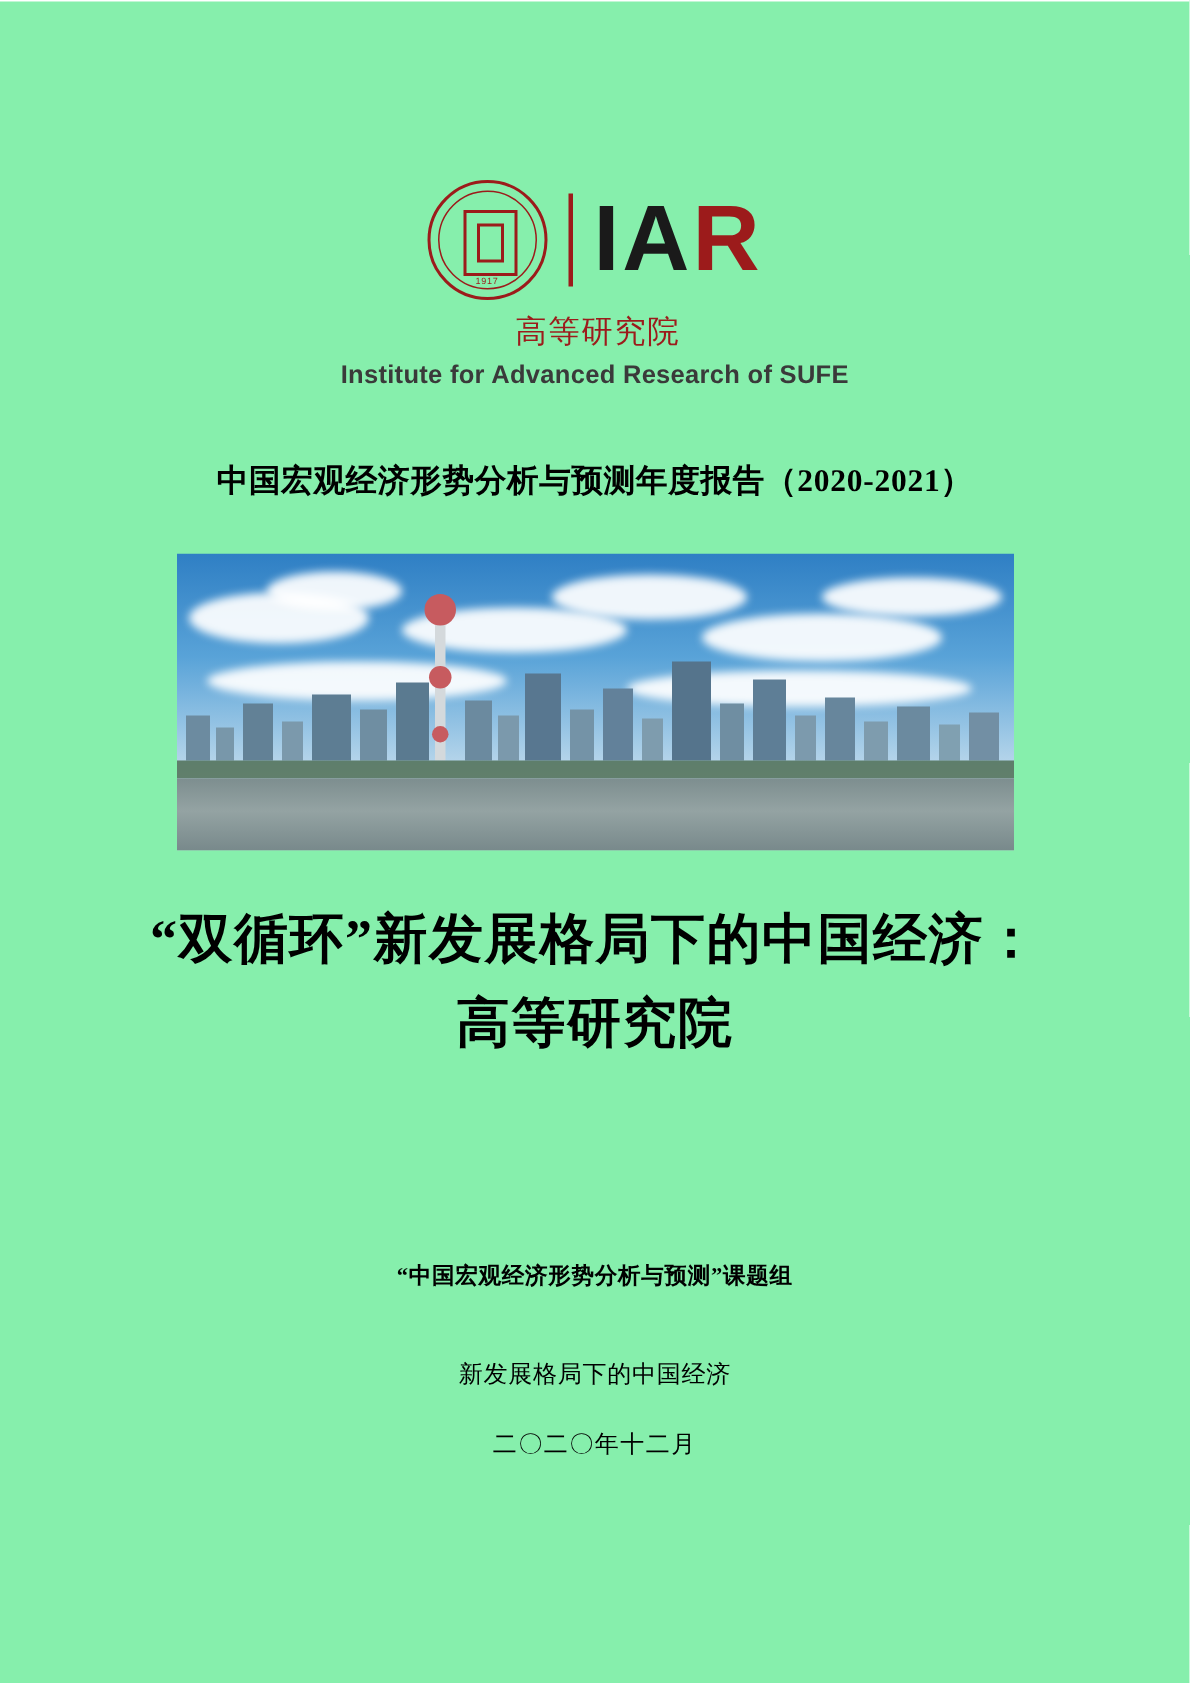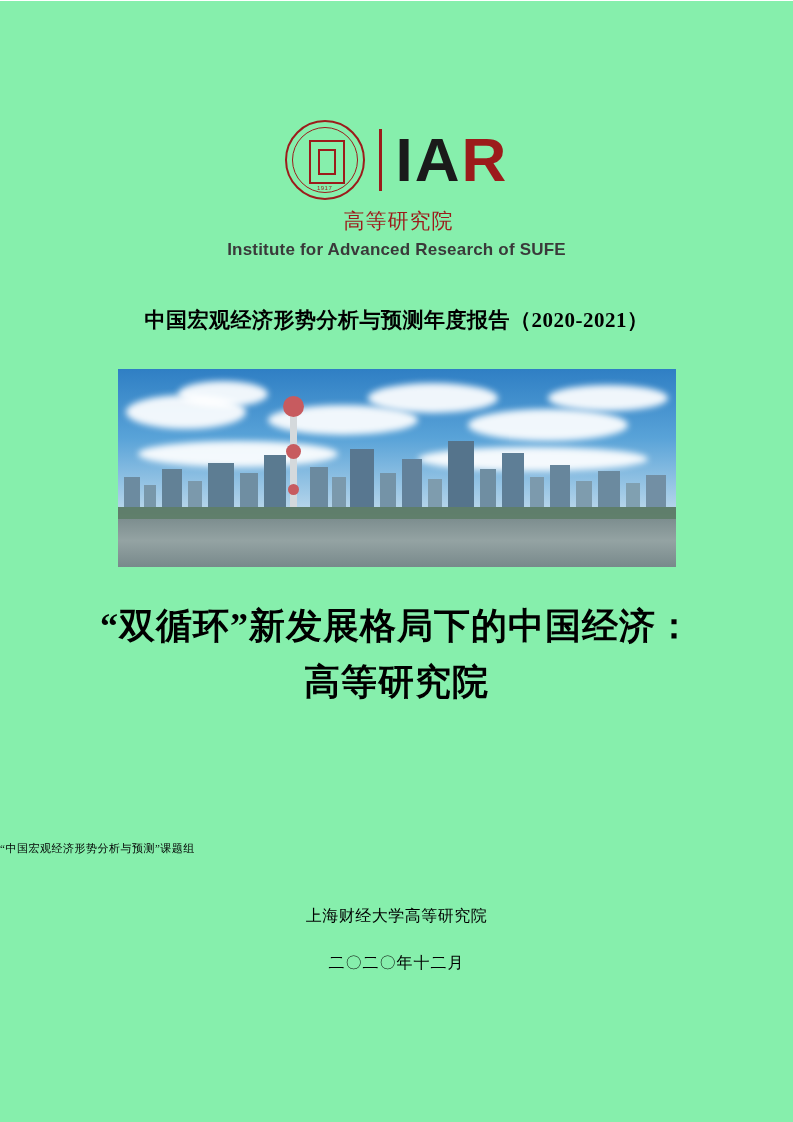--- a/index.html
+++ b/index.html
@@ -206,23 +206,23 @@
     line-height: 56px;
     letter-spacing: 1px;
   }
 
   
   .team {
     position: absolute;
     top: 840px;
     left: 0;
     width: 793px;
-    text-align: left;
-    font-size: 11px;
-    font-weight: normal;
+    text-align: center;
+    font-size: 15px;
+    font-weight: bold;
     color: #000;
     letter-spacing: .5px;
   }
   .org {
     position: absolute;
     top: 905px;
     left: 0;
     width: 793px;
     text-align: center;
     font-size: 16px;
@@ -306,16 +306,16 @@
     <div class="bank"></div>
     <div class="water"></div>
   </div>
 
   <div class="main-title">
     <div>“双循环”新发展格局下的中国经济：</div>
     <div>高等研究院</div>
   </div>
 
   <div class="team">“中国宏观经济形势分析与预测”课题组</div>
-  <div class="org">上海财经大学高等研究院</div>
+  <div class="org">新发展格局下的中国经济</div>
   <div class="date">二〇二〇年十二月</div>
 
 </div>
 
 </body></html>

